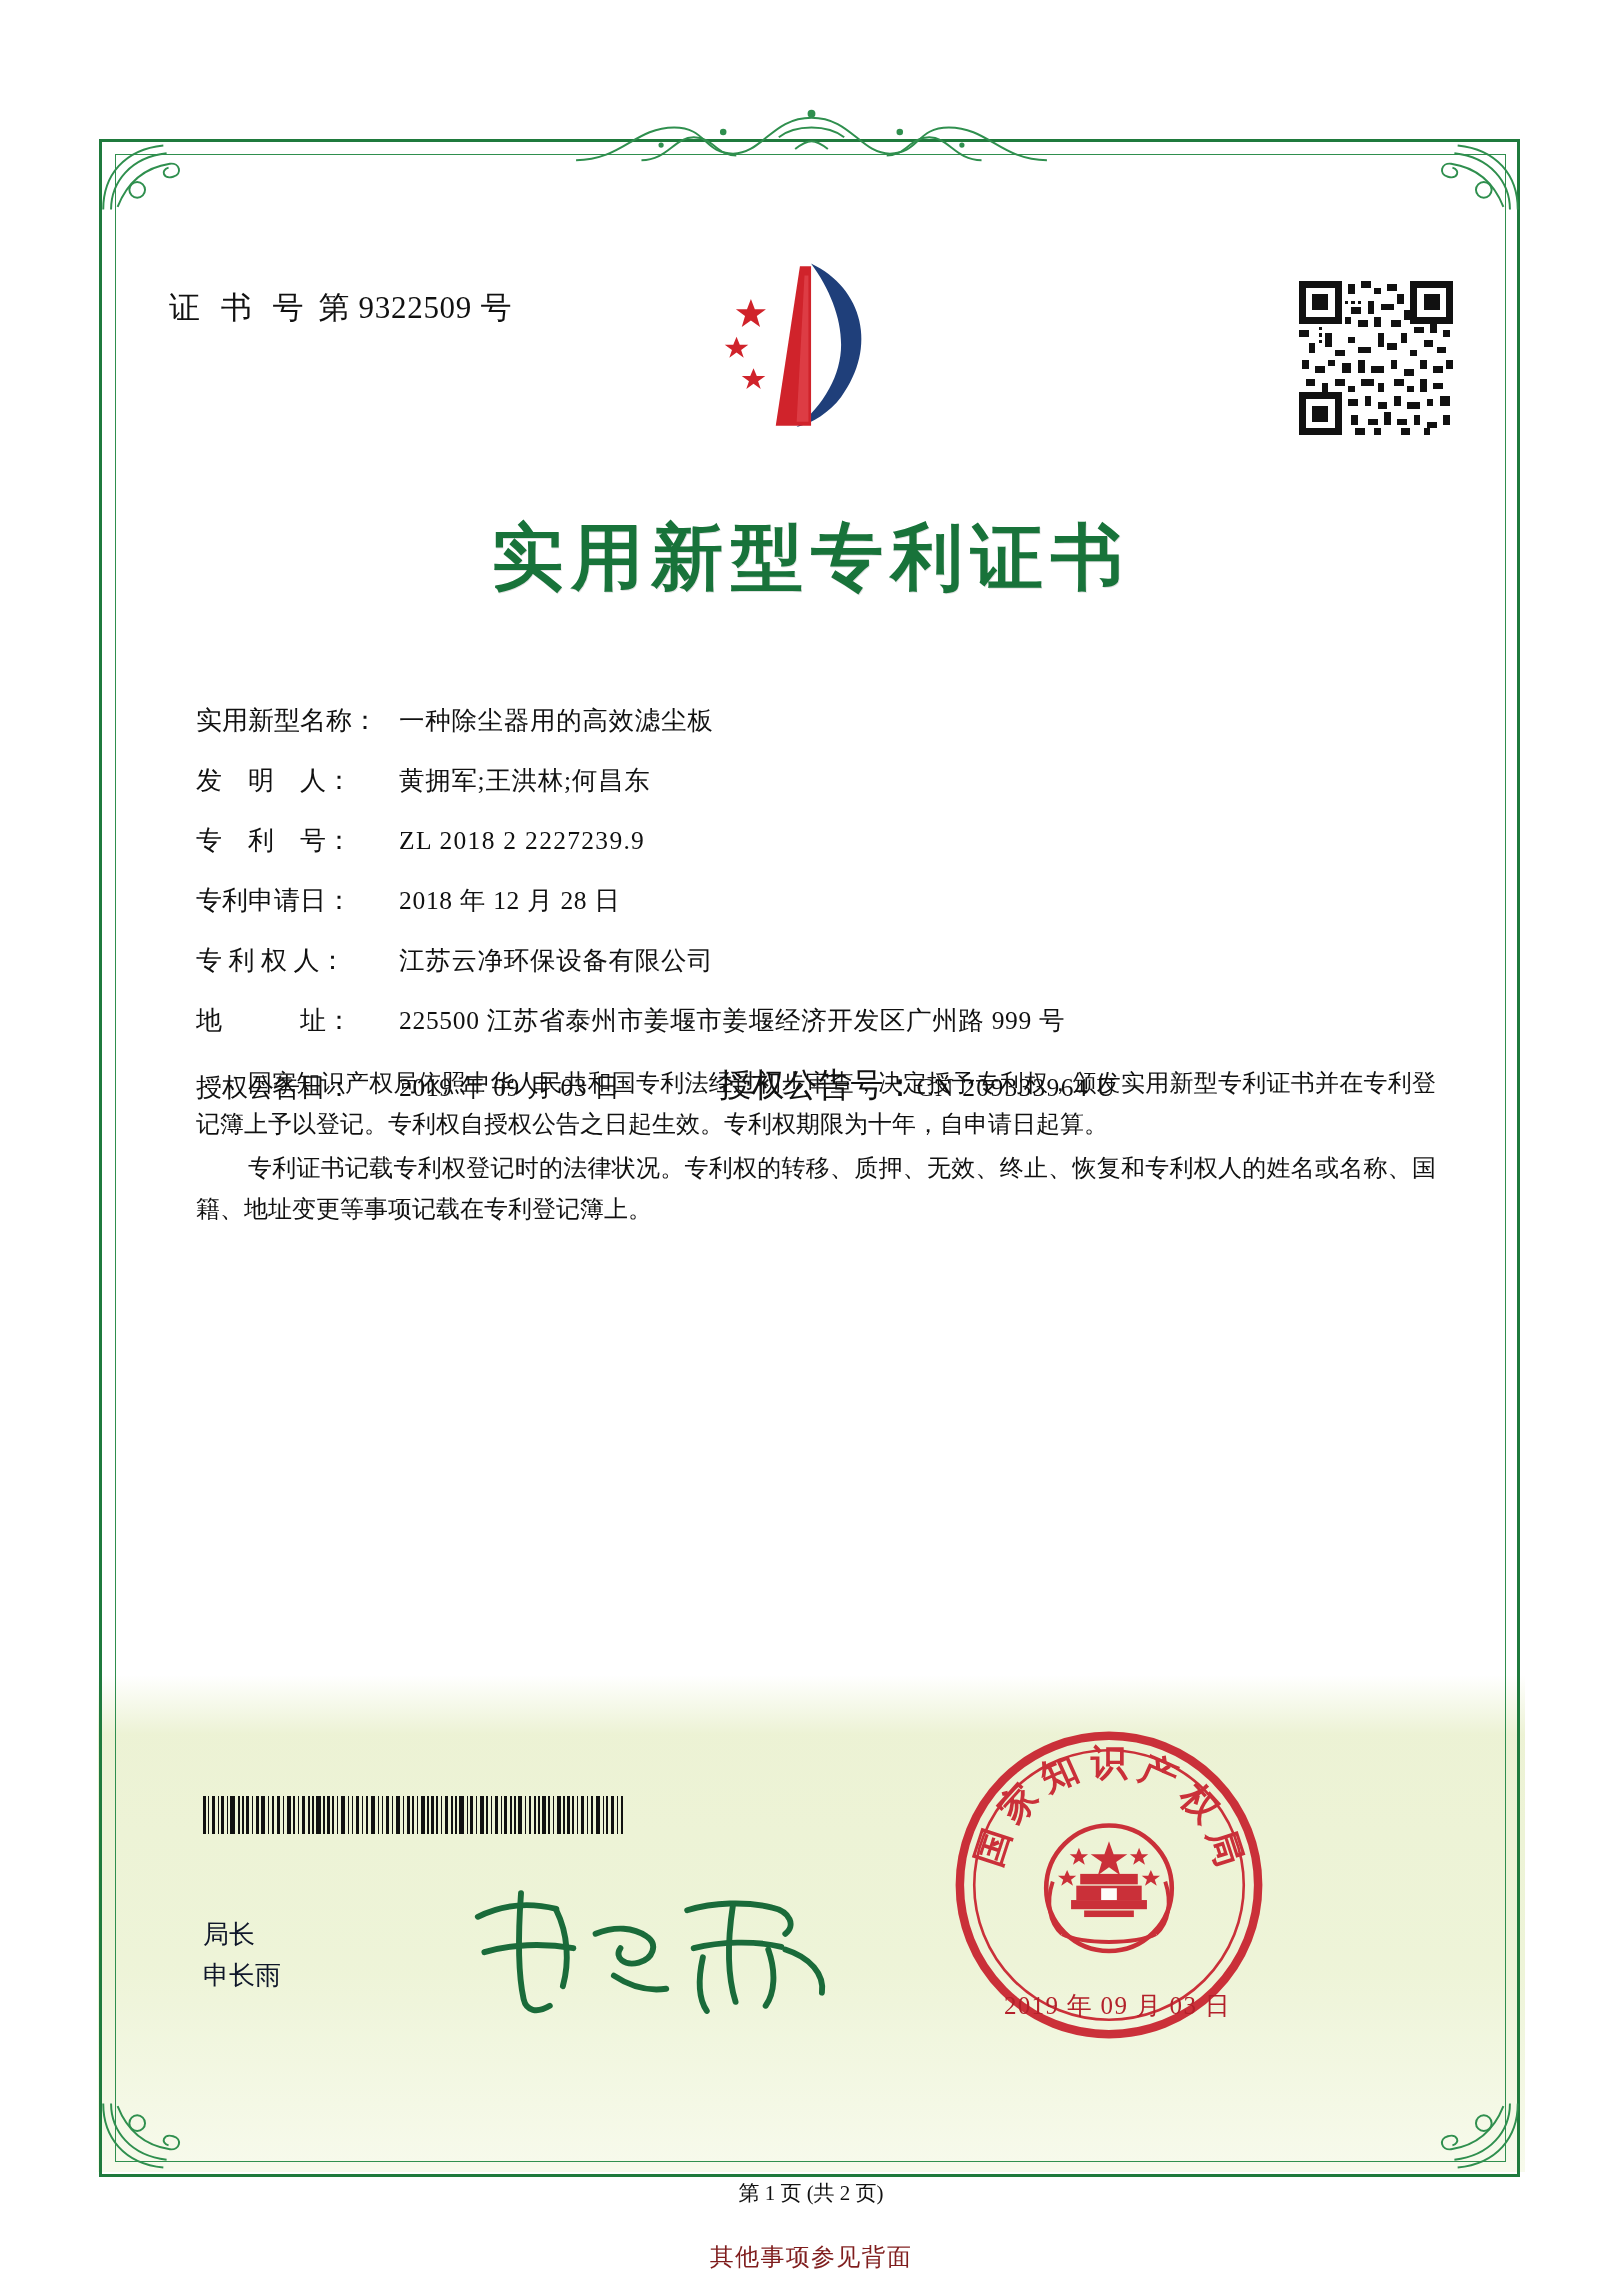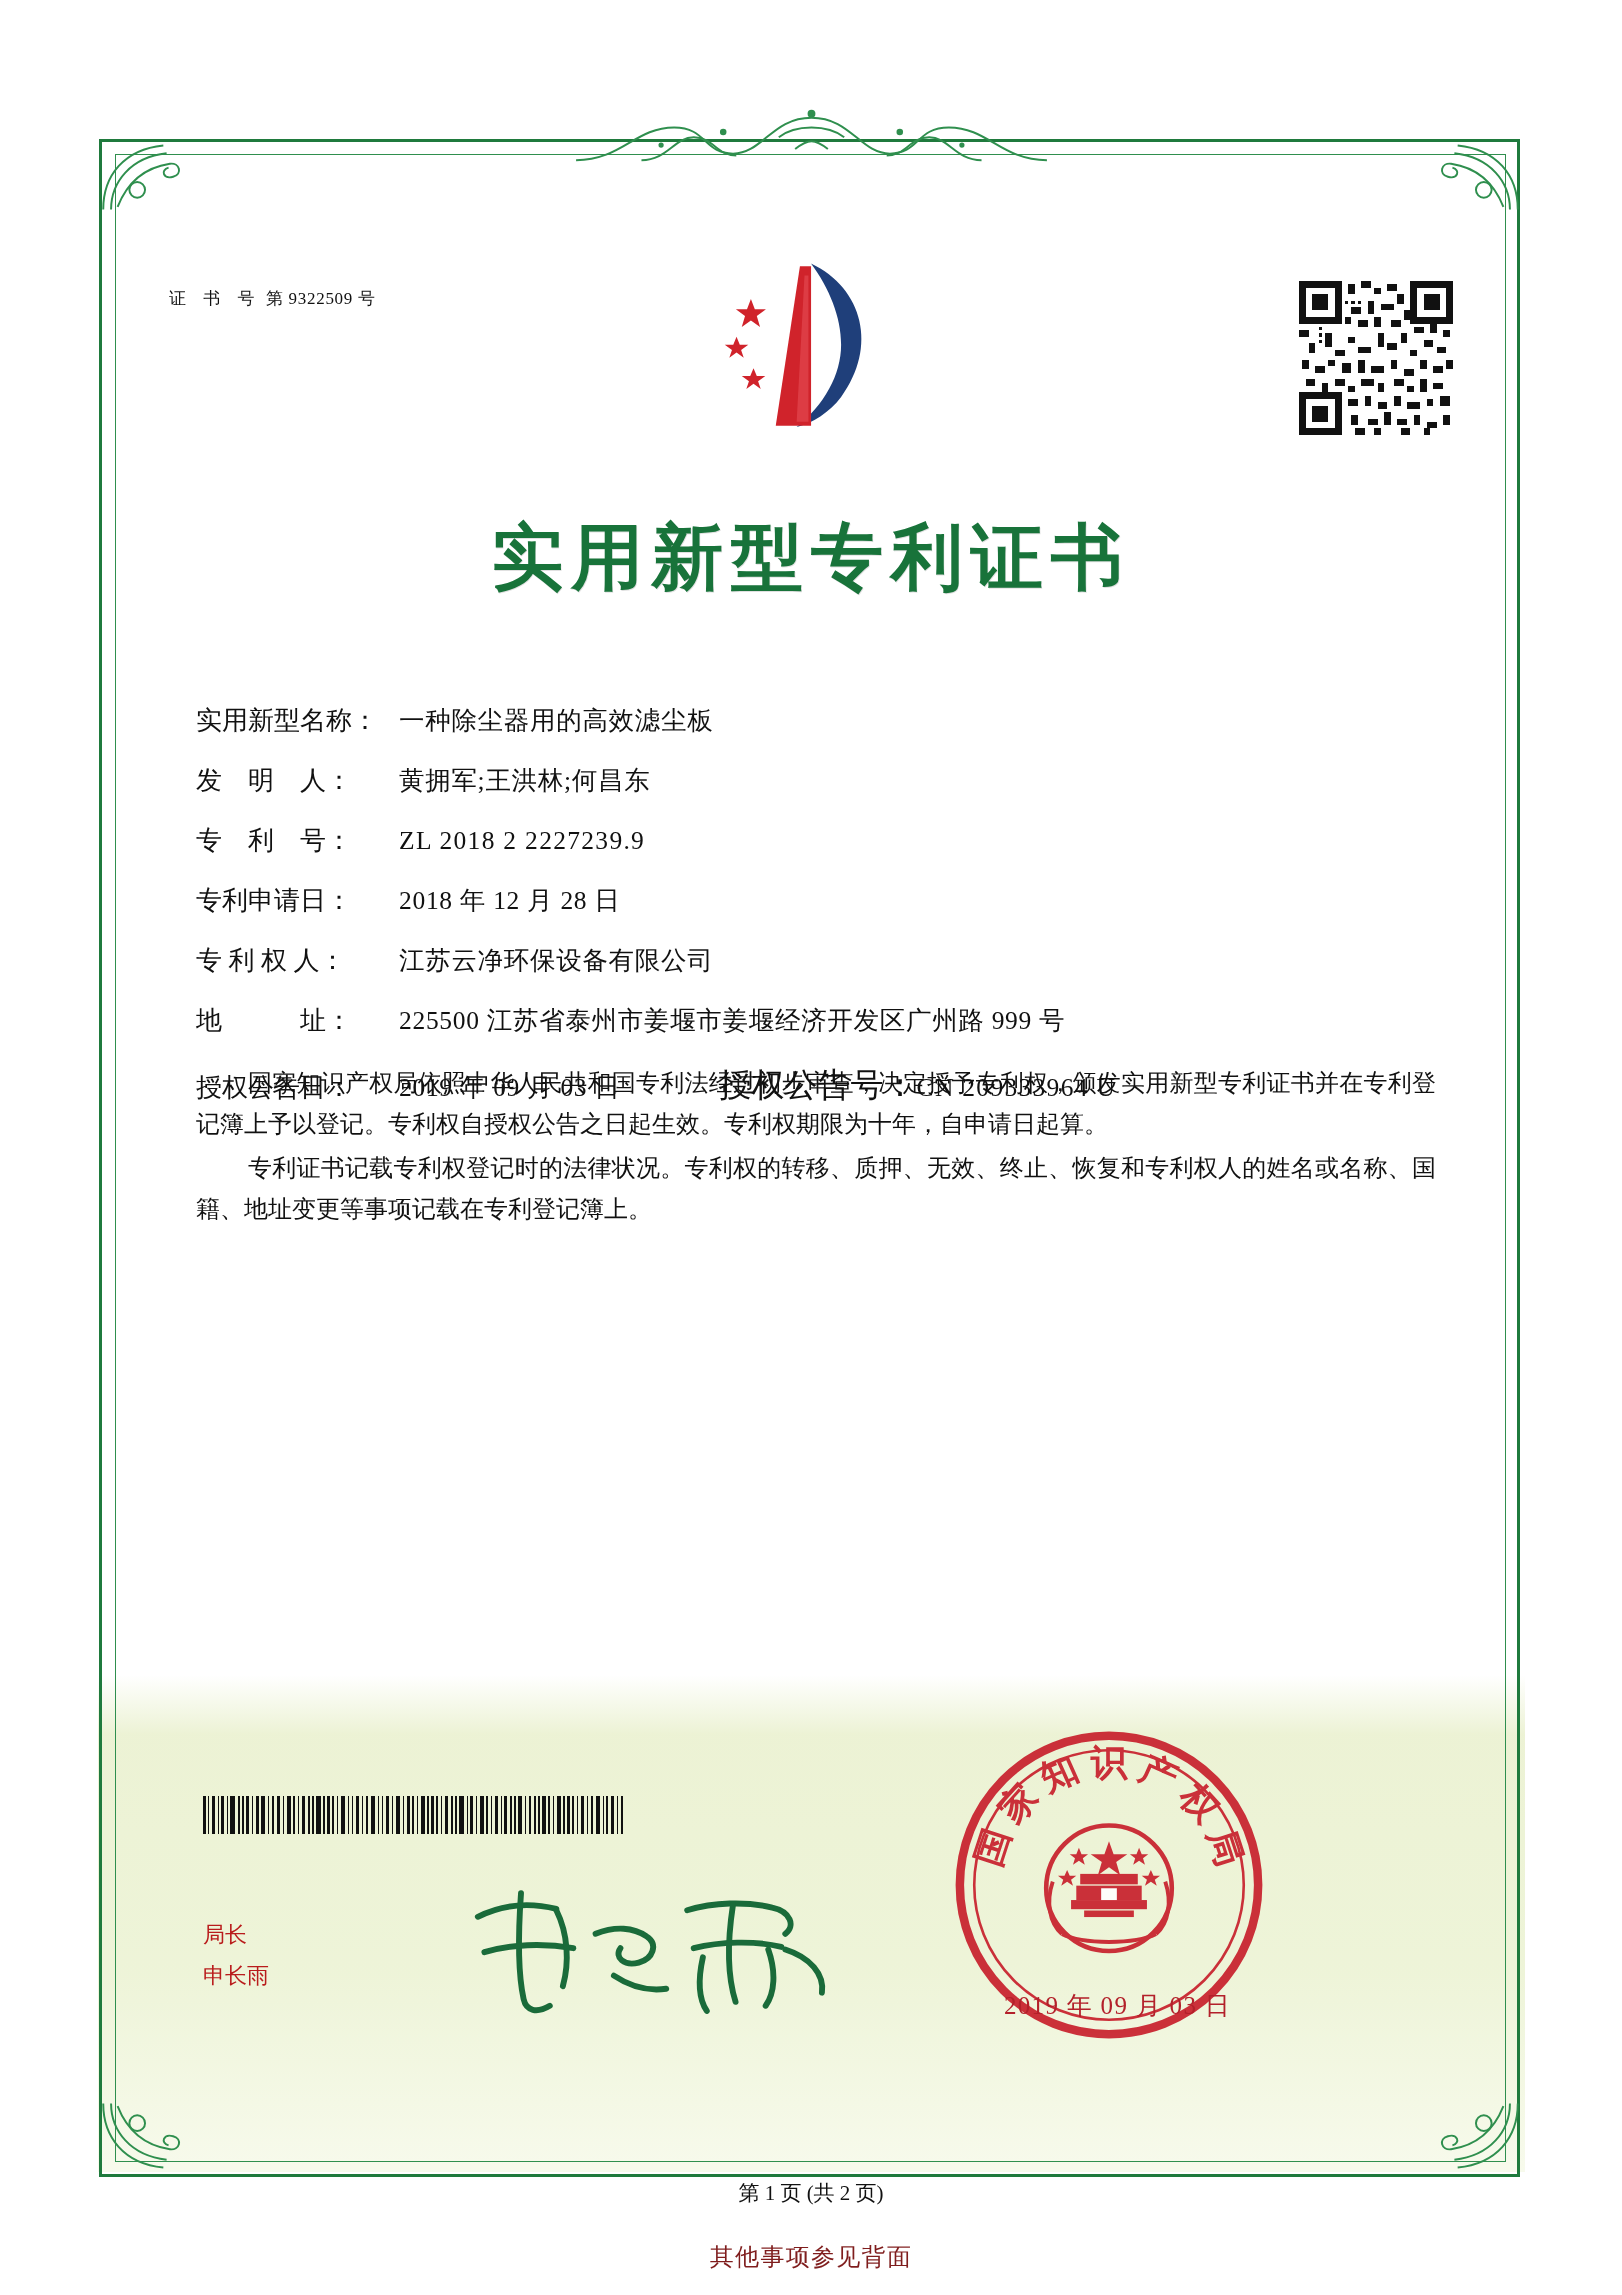--- a/index.html
+++ b/index.html
@@ -77,21 +77,21 @@
     width: 497px;
     height: 72px;
     pointer-events: none;
   }
 
   
   .cert-no {
     position: absolute;
     left: 169px;
     top: 287px;
-    font-size: 17px;
+    font-size: 31px;
     letter-spacing: 0.7px;
     color: #111;
     white-space: nowrap;
   }
   .cert-no .lbl { letter-spacing: 6.5px; }
 
   .emblem {
     position: absolute;
     left: 713px;
     top: 249px;
@@ -177,23 +177,23 @@
     top: 1796px;
     width: 425px;
     height: 38px;
   }
 
   
   .sig-label {
     position: absolute;
     left: 203px;
     top: 1914px;
-    font-size: 22px;
+    font-size: 26px;
     line-height: 41px;
-    color: #b91c1c;
+    color: #0f172a;
   }
   .sig-script {
     position: absolute;
     left: 458px;
     top: 1871px;
     width: 406px;
     height: 157px;
     color: #1a6b3a;
   }
 

